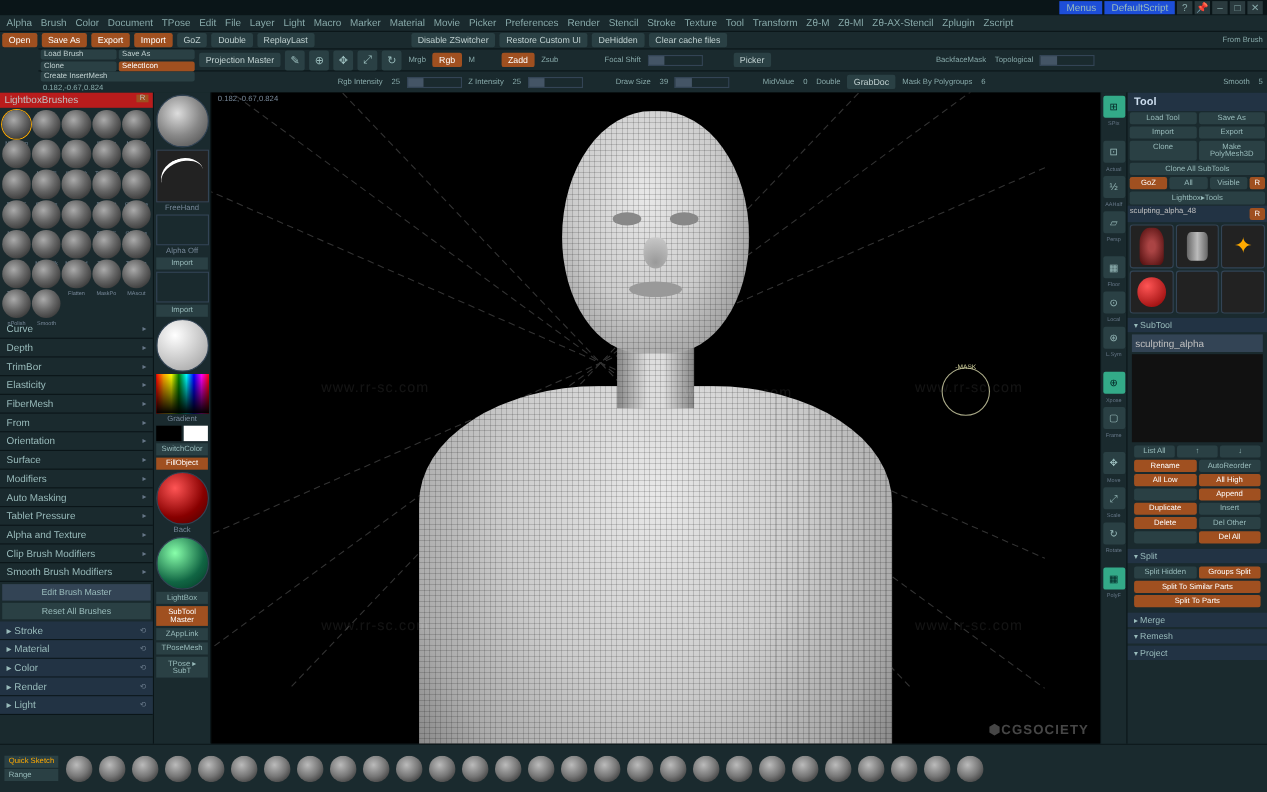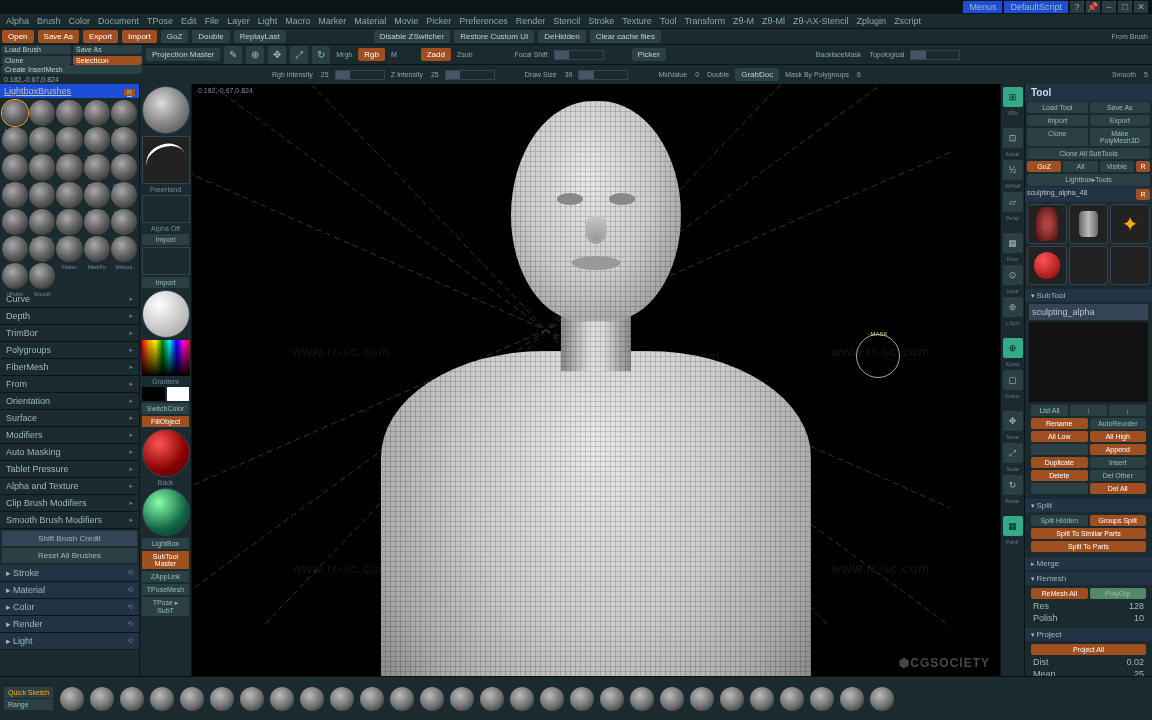--- a/index.html
+++ b/index.html
@@ -10,35 +10,35 @@
 .titlebar .right { margin-left:auto; display:flex; gap:2px; }
 .titlebar .btn { background:#1d4ed8; padding:1px 6px; color:#9bb; cursor:pointer; }
 .titlebar .wbtn { width:14px; height:12px; background:#2a3a3e; text-align:center; line-height:12px; }
 
 
 .menubar { height:14px; background:#1a2a2e; display:flex; align-items:center; gap:8px; padding:0 6px; color:#8aa; font-size:8px; }
 .menubar span { cursor:pointer; }
 
 
 .tbrow { height:16px; background:#1a2a2e; display:flex; align-items:center; gap:4px; padding:0 2px; border-top:1px solid #0a1518; }
-.tbrow.h2 { height:20px; }
+.tbrow.h2 { height:20px;margin-left:35px; }
 .tb { background:#2a4044; color:#c0d0d0; padding:2px 6px; font-size:8px; cursor:pointer; border-radius:2px; white-space:nowrap; }
 .tb.orange { background:#a05020; color:#fff; }
 .tb.sm { padding:1px 3px; font-size:7px; }
 .tblabel { color:#8aa; font-size:7px; padding:0 2px; }
 .slider { background:#1a2a2e; width:50px; height:10px; position:relative; border:1px solid #345; }
 .slider::after { content:''; position:absolute; left:0; top:0; height:100%; width:30%; background:#456; }
 .iconbtn { width:18px; height:18px; background:#2a4044; display:inline-flex; align-items:center; justify-content:center; color:#9bb; cursor:pointer; font-size:10px; border-radius:2px; }
 
 
 .layout { display:flex; height:calc(720px - 14px - 14px - 16px - 20px - 20px - 44px); }
 
 
 .leftpanel { width:140px; background:#1a2a2e; border-right:1px solid #0a1518; overflow:hidden; }
-.lp-head { background:#1d4ed8; padding:2px 4px; font-size:8px; display:flex; justify-content:space-between; align-items:flex-end;text-decoration:underline; }
+.lp-head { background:#b91c1c; padding:2px 4px; font-size:8px; display:flex; justify-content:space-between; align-items:flex-start; }
 .lp-head .r { background:#a05020; padding:0 3px; font-size:7px; }
 .brushgrid { display:grid; grid-template-columns:repeat(5,1fr); gap:1px; padding:2px; }
 .brushcell { aspect-ratio:1; background:radial-gradient(circle at 40% 35%, #aaa 0%, #666 45%, #333 85%); border-radius:50%; position:relative; cursor:pointer; }
 .brushcell.sel { box-shadow:0 0 0 1px #fa0; }
 .brushname { position:absolute; bottom:-8px; left:0; right:0; font-size:5px; color:#789; text-align:center; overflow:hidden; }
 .lp-item { padding:3px 6px; font-size:8px; color:#9bb; border-bottom:1px solid #0a1518; cursor:pointer; display:flex; justify-content:space-between; align-items:center; }
 .lp-btn { background:#2a4044; color:#fa0; padding:3px 6px; font-size:8px; text-align:center; margin:2px; cursor:pointer; }
 .chev { font-size:7px; color:#678; }
 
 
@@ -341,21 +341,21 @@
       </div>
     <div class="lp-item">
         <span>Depth</span>
         <span class="chev">▸</span>
       </div>
     <div class="lp-item">
         <span>TrimBor</span>
         <span class="chev">▸</span>
       </div>
     <div class="lp-item">
-        <span>Polygroups</span>
+        <span>Elasticity</span>
         <span class="chev">▸</span>
       </div>
     <div class="lp-item">
         <span>FiberMesh</span>
         <span class="chev">▸</span>
       </div>
     <div class="lp-item">
         <span>From</span>
         <span class="chev">▸</span>
       </div>
@@ -384,21 +384,21 @@
         <span class="chev">▸</span>
       </div>
     <div class="lp-item">
         <span>Clip Brush Modifiers</span>
         <span class="chev">▸</span>
       </div>
     <div class="lp-item">
         <span>Smooth Brush Modifiers</span>
         <span class="chev">▸</span>
       </div>
-    <div class="lp-btn" style="color:#9bb;background:#345">Shift Brush Credit</div>
+    <div class="lp-btn" style="color:#9bb;background:#345">Edit Brush Master</div>
     <div class="lp-btn" style="color:#9bb">Reset All Brushes</div>
     <div class="lp-item" style="background:#234">
         <span>▸ <span>Stroke</span></span>
         <span class="chev">⟲</span>
       </div>
     <div class="lp-item" style="background:#234">
         <span>▸ <span>Material</span></span>
         <span class="chev">⟲</span>
       </div>
     <div class="lp-item" style="background:#234">
@@ -594,49 +594,21 @@
         </div>
       <div class="rp-row">
           <span class="rp-btn orange">Split To Similar Parts</span>
         </div>
       <div class="rp-row">
           <span class="rp-btn orange">Split To Parts</span>
         </div>
     </div>
     <div class="rp-section">Merge</div>
     <div class="rp-section open">Remesh</div>
-    <div class="rp-sub">
-      <div class="rp-row">
-          <span class="rp-btn orange">ReMesh All</span>
-          <span class="rp-btn" style="background:#586">PolyGrp</span>
-        </div>
-      <div class="rp-field">
-          <span>Res</span>
-          <span>128</span>
-        </div>
-      <div class="rp-field">
-          <span>Polish</span>
-          <span>10</span>
-        </div>
-    </div>
     <div class="rp-section open">Project</div>
-    <div class="rp-sub">
-      <div class="rp-row">
-          <span class="rp-btn orange">Project All</span>
-        </div>
-      <div class="rp-field">
-          <span>Dist</span>
-          <span>0.02</span>
-        </div>
-      <div class="rp-field">
-          <span>Mean</span>
-          <span>25</span>
-        </div>
-
-    </div>
 
   </div>
 </div>
 
 <div class="bottomshelf">
   <div class="shelf-left">
     <span class="ql">Quick Sketch</span>
     <span class="ql" style="color:#9bb">Range</span>
   </div>
   <div id="shelf" style="display:flex;gap:6px;align-items:center;overflow:hidden;flex:1">

